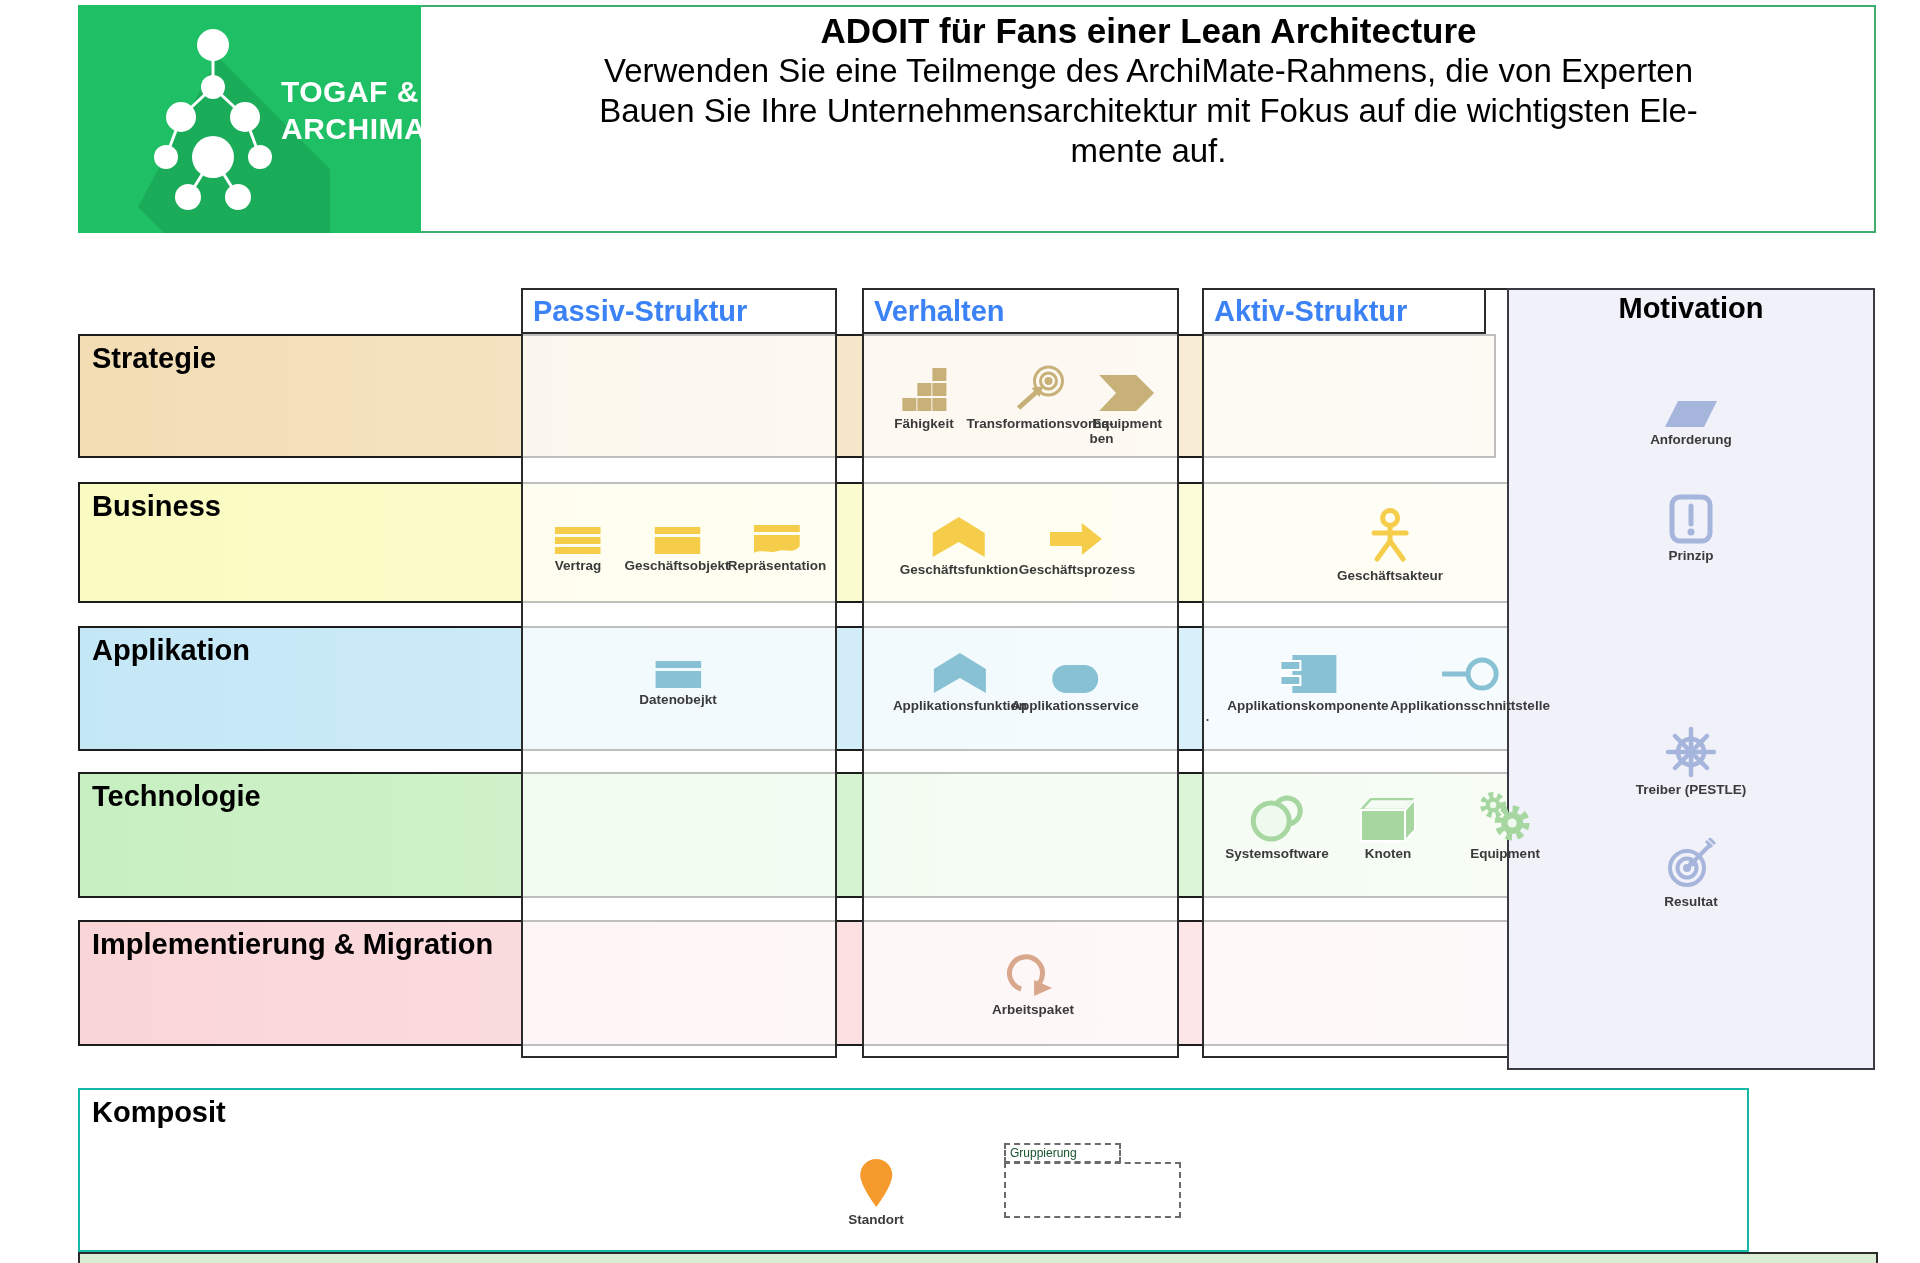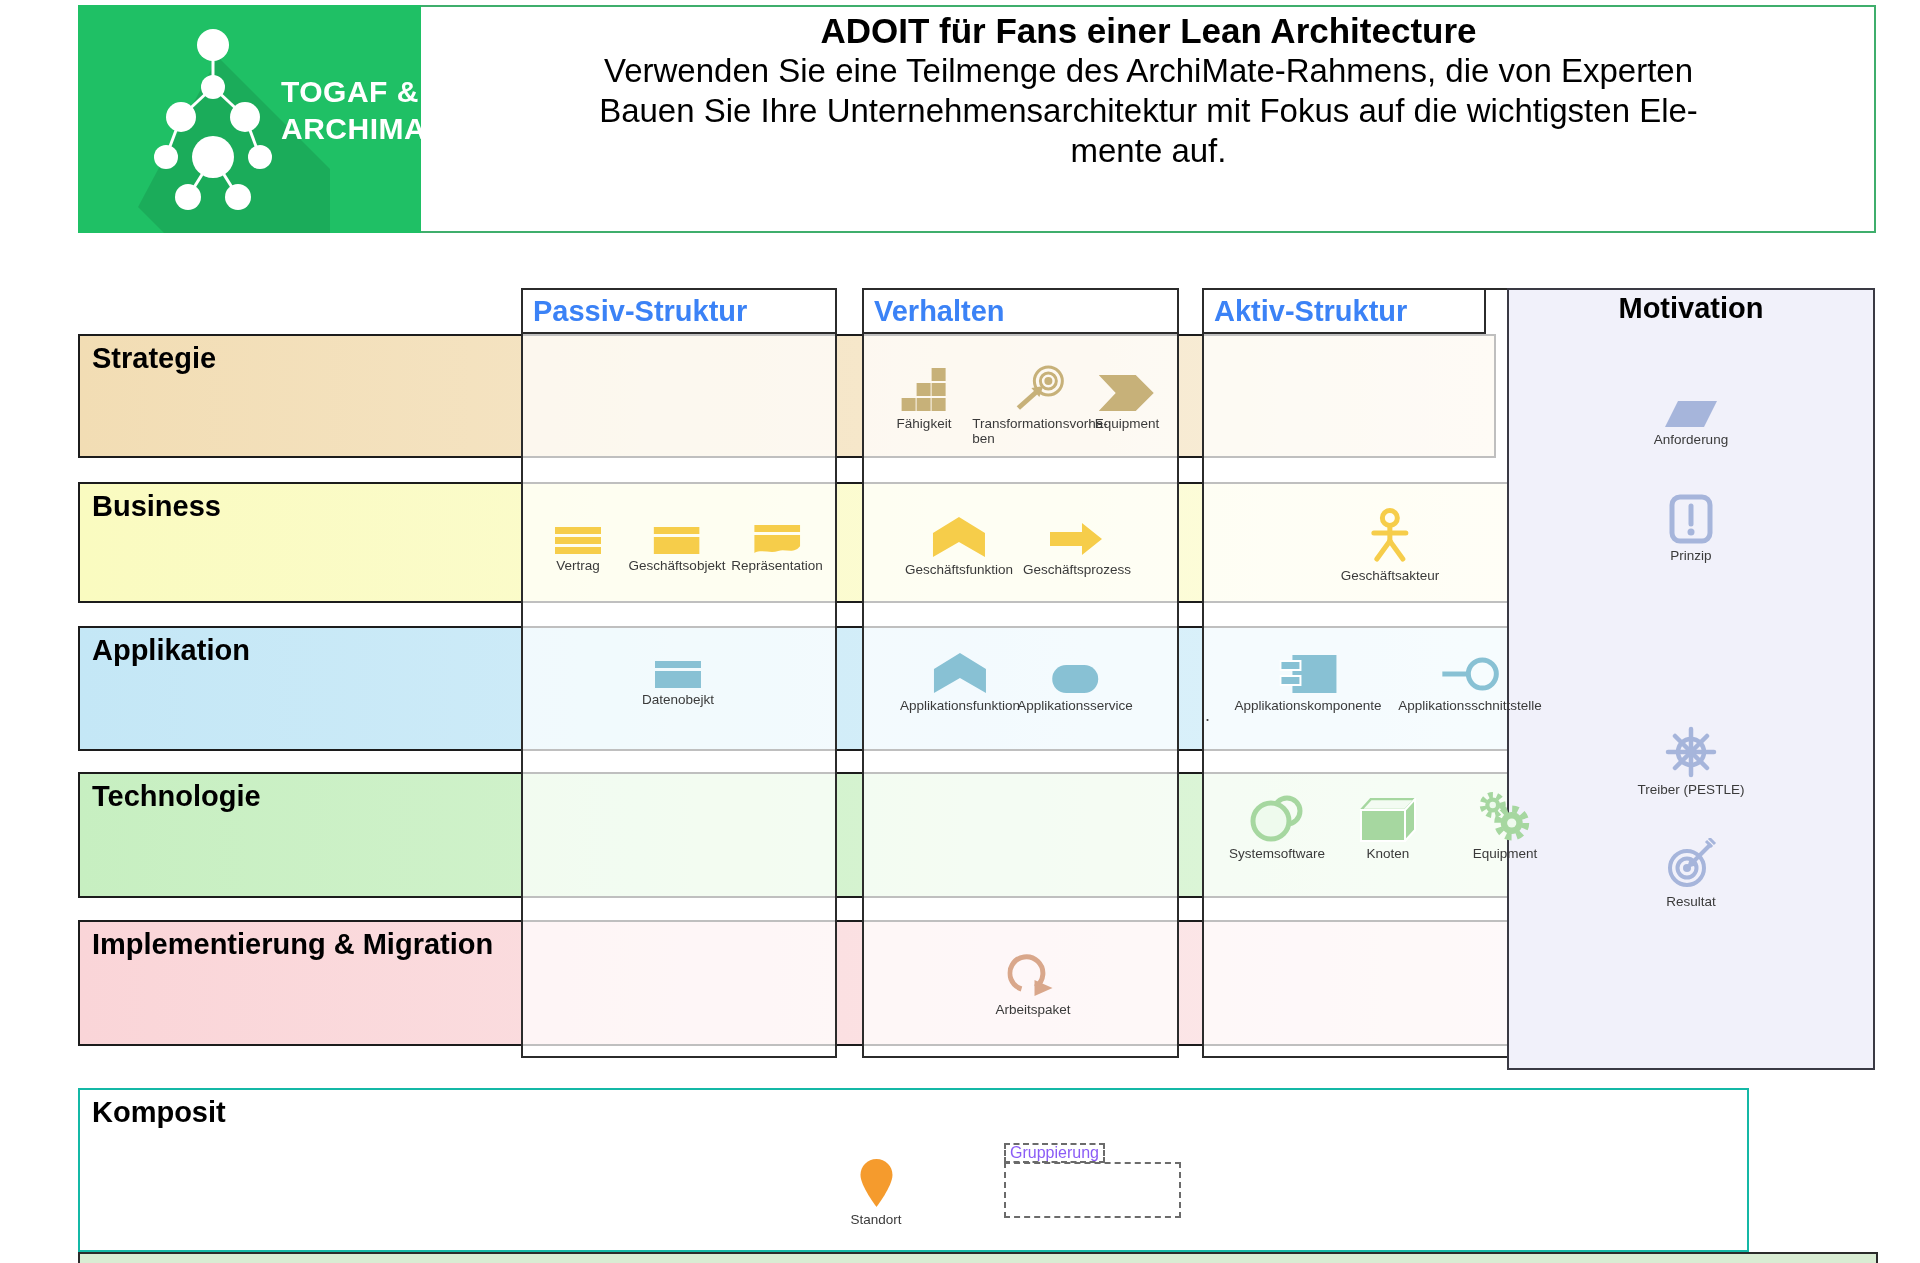--- a/index.html
+++ b/index.html
@@ -25,32 +25,32 @@
   .colhead{position:absolute;top:288px;height:46px;background:#ffffff;border:2px solid #2b2b2b;
            font-size:29px;font-weight:bold;color:#3b82f6;line-height:42px;padding-left:10px;z-index:3;}
   .motbox{position:absolute;left:1507px;top:288px;width:368px;height:782px;
           background:#f1f1fa;border:2px solid #3a3a44;z-index:2;}
   .mothead{position:absolute;left:1507px;top:292px;width:368px;text-align:center;
            font-size:29px;font-weight:bold;color:#000;z-index:3;}
 
   .cell-item{position:absolute;display:flex;flex-direction:column;align-items:center;
              transform:translateX(-50%);z-index:4;}
   .islot{display:flex;align-items:flex-end;justify-content:center;}
-  .ilabel{margin-top:4px;font-size:13.5px;color:#3a3a3a;text-align:left;
-          white-space:pre-line;line-height:15px;}
+  .ilabel{margin-top:4px;font-size:13.5px;color:#3a3a3a;text-align:right;
+          white-space:pre-line;line-height:15px;font-weight:bold;}
   .mot-item{position:absolute;left:1507px;width:368px;display:flex;flex-direction:column;
             align-items:center;z-index:4;}
 
   .stray-dot{position:absolute;left:1205px;top:705px;font-size:18px;color:#444;z-index:5;}
 
   
   .komposit{position:absolute;left:78px;top:1088px;width:1671px;height:164px;
             background:#ffffff;border:2px solid #14b8a6;z-index:1;}
-  .grp-tab{position:absolute;left:1004px;top:1143px;width:101px;height:20px;
-           border:2px dashed #6b6b6b;font-size:16px;color:#8b5cf6;line-height:16px;
+  .grp-tab{position:absolute;left:1004px;top:1143px;width:117px;height:20px;
+           border:2px dashed #6b6b6b;font-size:12px;color:#14532d;line-height:16px;
            padding-left:4px;z-index:4;background:transparent;}
   .grp-body{position:absolute;left:1004px;top:1162px;width:177px;height:56px;
             border:2px dashed #6b6b6b;z-index:3;background:transparent;}
   .bottom-strip{position:absolute;left:78px;top:1252px;width:1800px;height:14px;
                 background:#d9ecd3;border:2px solid #2b2b2b;z-index:1;}
 </style>
 </head>
 <body>
 
 <div class="stage">

